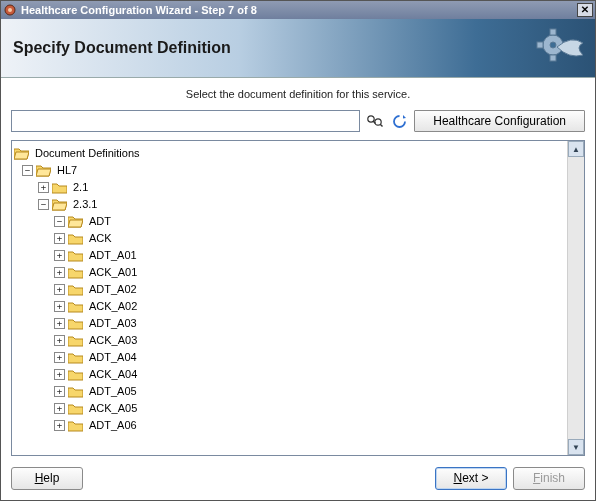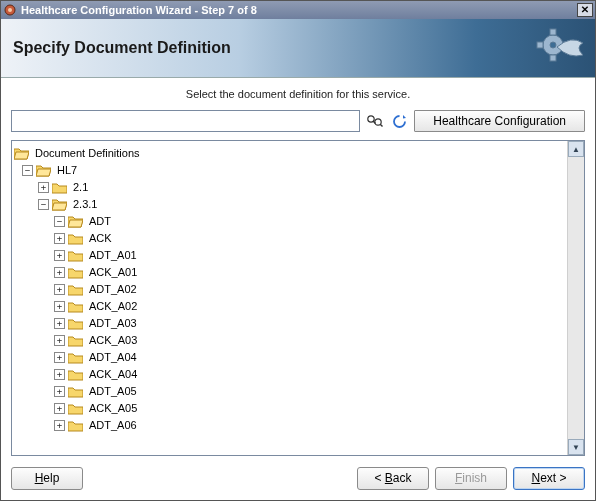--- a/index.html
+++ b/index.html
@@ -467,18 +467,17 @@
     </div>
     <div class="tree-scroll">
       <div class="arrow up">▲</div>
       <div class="arrow down">▼</div>
     </div>
   </div>
 
   <div class="footer">
     <button class="btn"><span class="mnemonic">H</span><span>elp</span></button>
     <span class="spacer"></span>
-    <button class="btn">&lt; <span class="mnemonic">B</span>ack</button>
+    <button class="btn default"><span class="mnemonic">N</span>ext &gt;</button>
     <button class="btn" disabled=""><span class="mnemonic">F</span>inish</button>
-    <button class="btn default"><span class="mnemonic">N</span>ext &gt;</button>
   </div>
 
 </div>
 
 </body></html>

